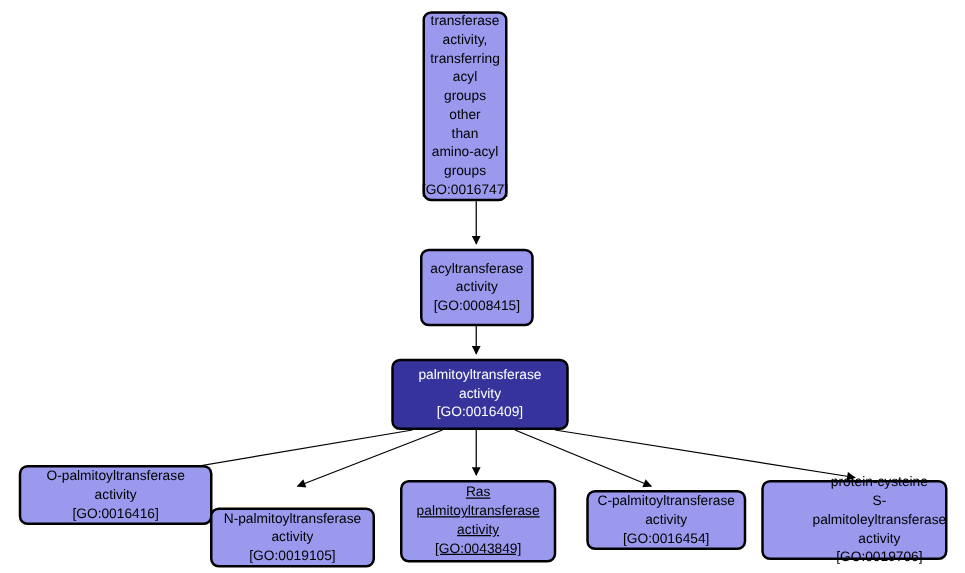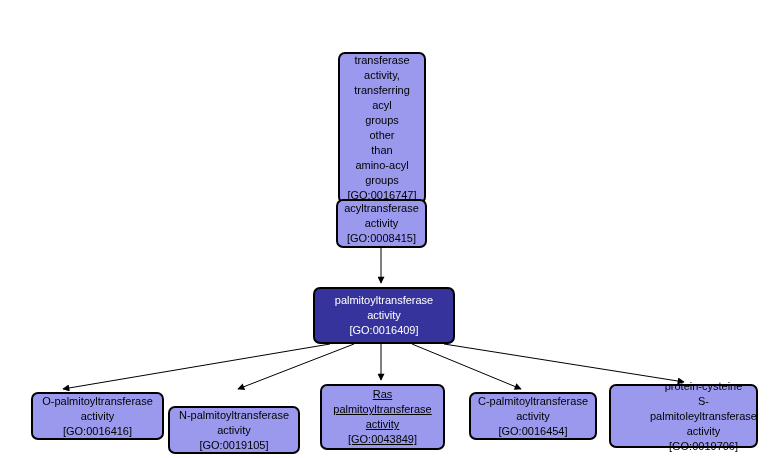--- a/index.html
+++ b/index.html
@@ -53,40 +53,40 @@
     </defs>
     <line x1="381" y1="161" x2="381" y2="195" marker-end="url(#arrow)"></line>
     <line x1="381" y1="248" x2="381" y2="283" marker-end="url(#arrow)"></line>
     <line x1="330" y1="344" x2="63" y2="389" marker-end="url(#arrow)"></line>
     <line x1="354" y1="344" x2="238" y2="389" marker-end="url(#arrow)"></line>
     <line x1="381" y1="344" x2="381" y2="380" marker-end="url(#arrow)"></line>
     <line x1="412" y1="344" x2="521" y2="389" marker-end="url(#arrow)"></line>
     <line x1="444" y1="344" x2="684" y2="382" marker-end="url(#arrow)"></line>
   </svg>
 
-  <div class="node" style="left:338px;top:9px;width:88px;height:152px;margin-top:43px;">transferase
+  <div class="node" style="left:338px;top:9px;width:68px;height:152px;">transferase
 activity,
 transferring
 acyl
 groups
 other
 than
 amino-acyl
 groups
 [GO:0016747]</div>
 
-  <div class="node" style="left:336px;top:199px;width:91px;height:49px;">acyltransferase
+  <div class="node" style="left:336px;top:199px;width:91px;height:62px;">acyltransferase
 activity
 [GO:0008415]</div>
 
   <div class="node highlight" style="left:313px;top:287px;width:142px;height:57px;">palmitoyltransferase
 activity
 [GO:0016409]</div>
 
-  <div class="node" style="left:15px;top:392px;width:133px;height:48px;margin-left:16px;">O-palmitoyltransferase
+  <div class="node" style="left:15px;top:372px;width:155px;height:48px;">O-palmitoyltransferase
 activity
 [GO:0016416]</div>
 
   <div class="node" style="left:168px;top:406px;width:132px;height:48px;">N-palmitoyltransferase
 activity
 [GO:0019105]</div>
 
   <div class="node" style="left:320px;top:384px;width:125px;height:66px;text-decoration:underline;">Ras
 palmitoyltransferase
 activity

